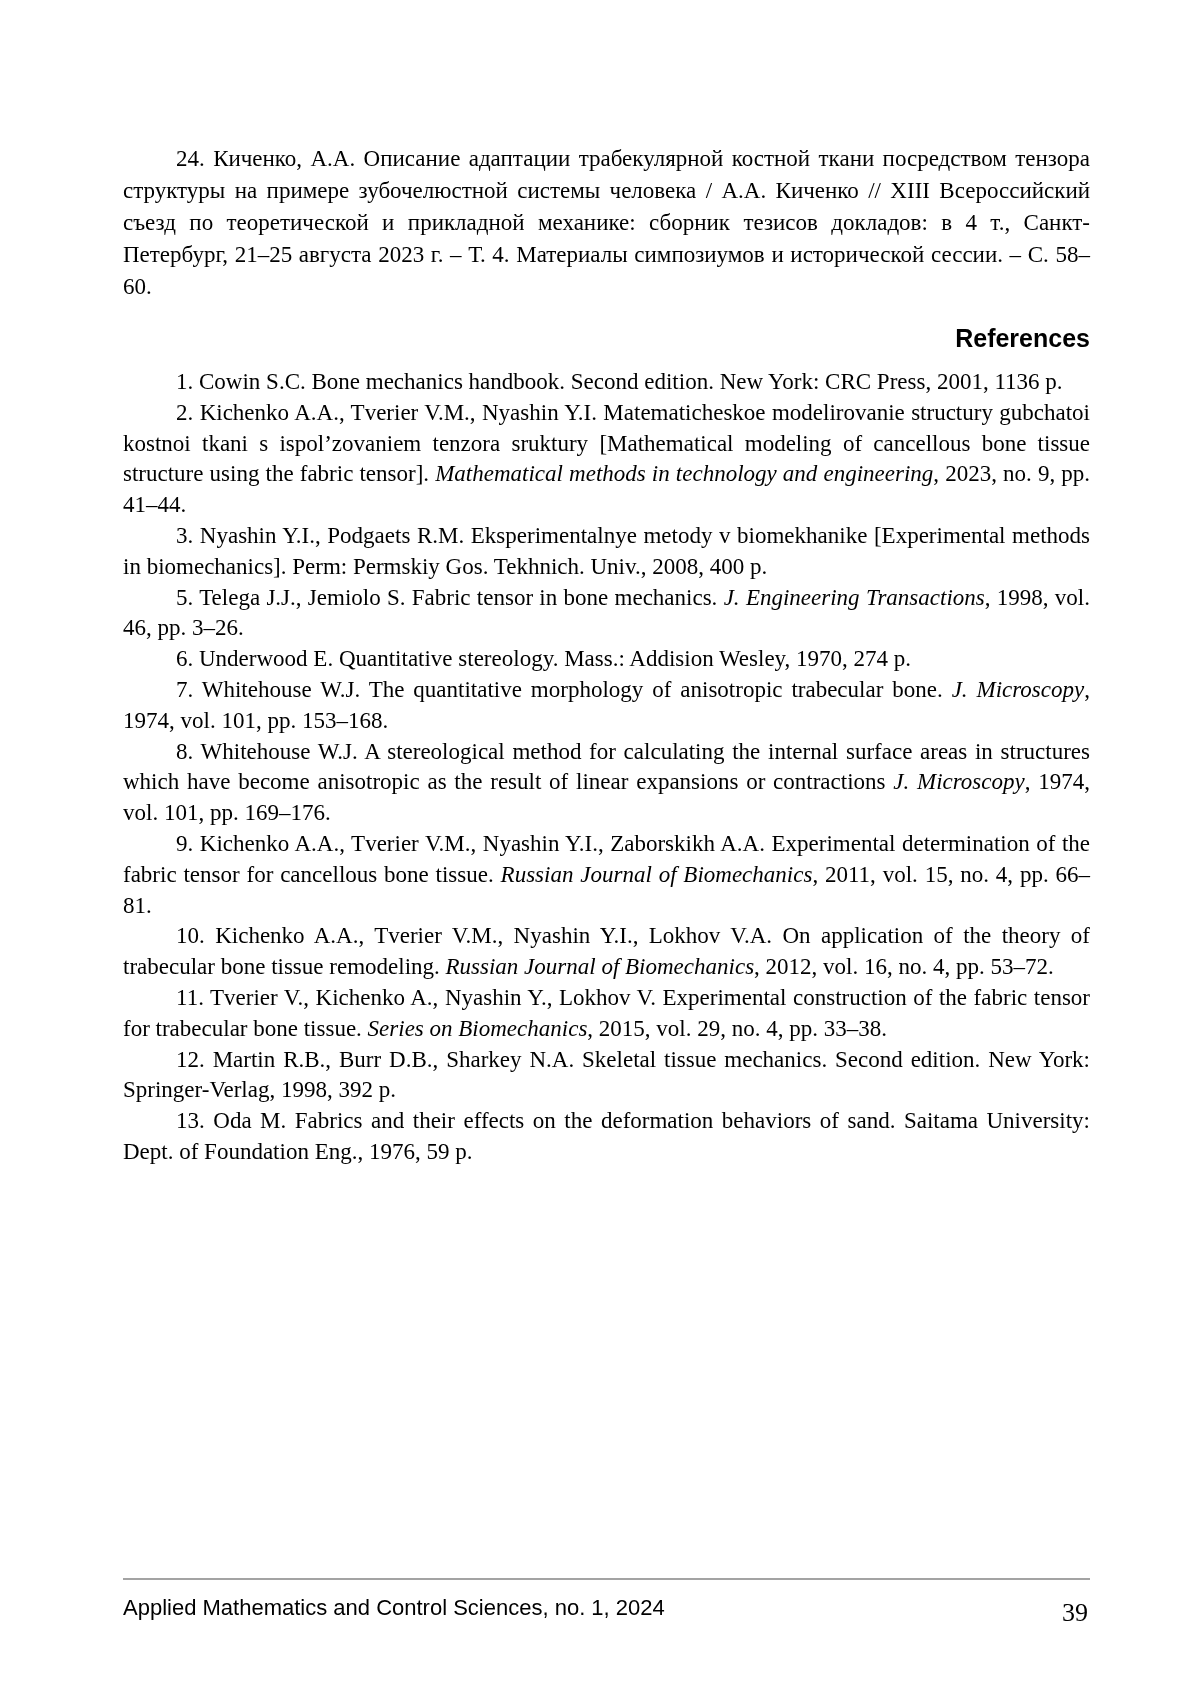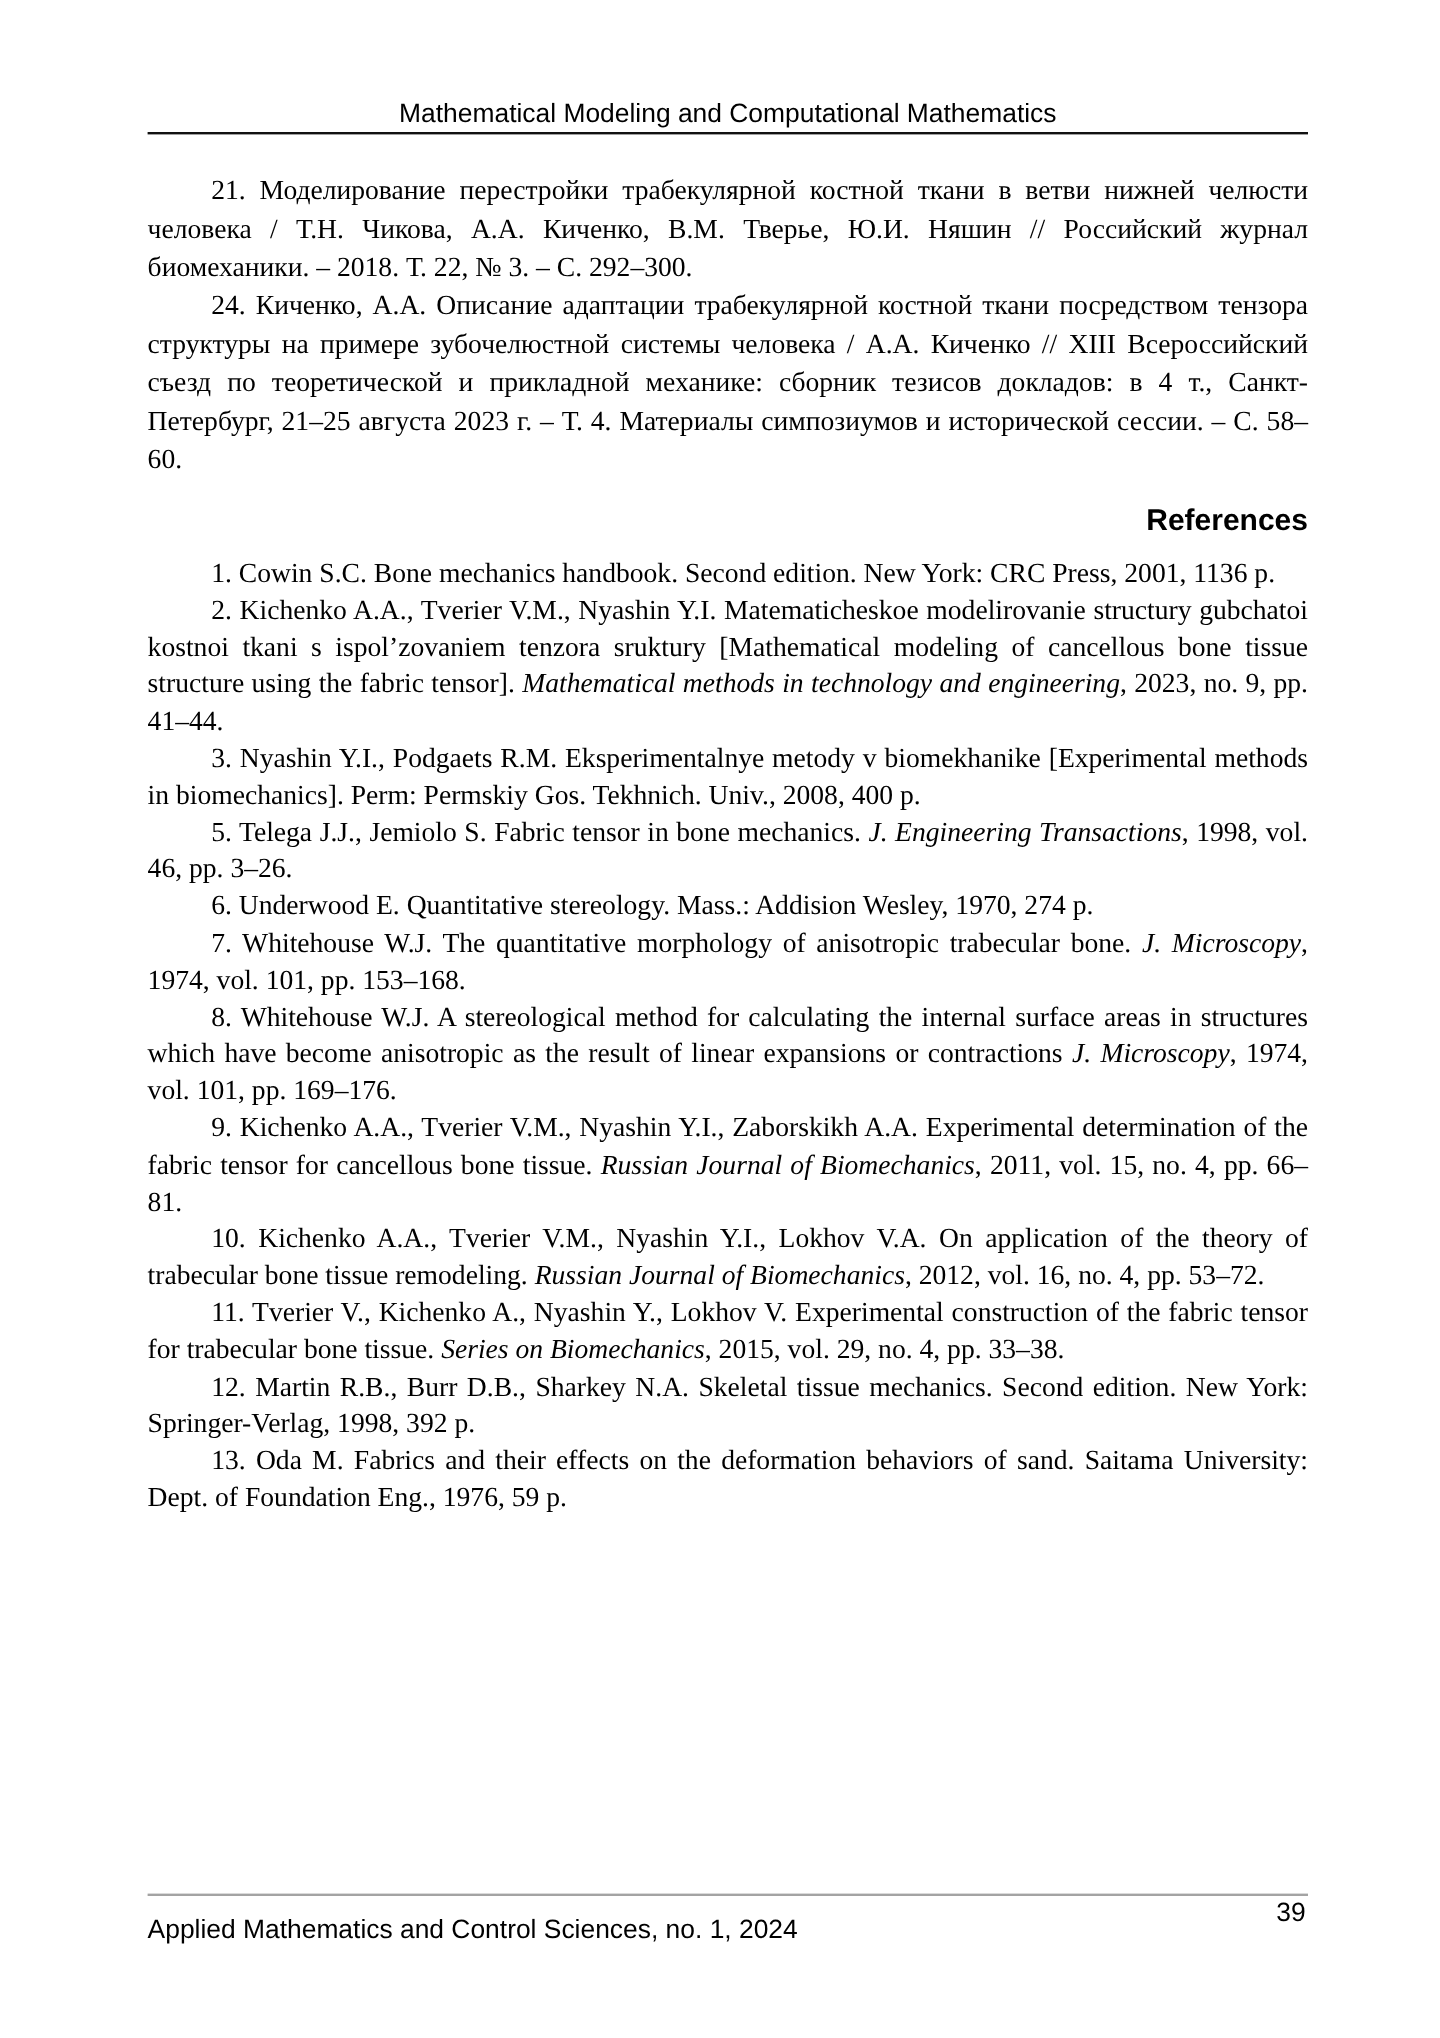--- a/index.html
+++ b/index.html
@@ -62,39 +62,35 @@
     border-top: 2px solid #a3a3a3;
     padding-top: 15px;
     text-align: left;
     font-family: "Liberation Sans", sans-serif;
     font-size: 22px;
     line-height: 26px;
   }
   .page-num {
     position: absolute;
     right: 2px;
-    top: 1px;
-    font-family: Liberation Sans, sans-serif;
-    font-size: 22px;
+    top: 20px;
+    font-family: Liberation Serif, serif;
+    font-size: 26px;
     line-height: 26px;
   }
   .ref i { font-style: italic; }
 </style>
 </head>
 <body>
 
 <div class="page">
 
-  <header class="page-header">
-    <span>Mathematical Modeling and Computational Mathematics</span>
-  </header>
 
   <main class="page-main">
     <section class="ru-refs" id="ru-refs">
-        <p class="ref"><span>21. </span><span>Моделирование перестройки трабекулярной костной ткани в ветви нижней челюсти человека / Т.Н. Чикова, А.А. Киченко, В.М. Тверье, Ю.И. Няшин // Российский журнал биомеханики. – 2018. Т. 22, № 3. – С. 292–300.</span></p>
         <p class="ref"><span>24. </span><span>Киченко, А.А. Описание адаптации трабекулярной костной ткани посредством тензора структуры на примере зубочелюстной системы человека / А.А. Киченко // XIII Всероссийский съезд по теоретической и прикладной механике: сборник тезисов докладов: в 4 т., Санкт-Петербург, 21–25 августа 2023 г. – Т. 4. Материалы симпозиумов и исторической сессии. – С. 58–60.</span></p>
       </section>
 
     <h2 class="refs-heading">References</h2>
 
     <section class="en-refs" id="en-refs">
         <p class="ref"><span>1. </span><span>Cowin S.C. Bone mechanics handbook. Second edition. New York: CRC Press, 2001, 1136 p.</span></p>
         <p class="ref"><span>2. </span><span>Kichenko A.A., Tverier V.M., Nyashin Y.I. Matematicheskoe modelirovanie structury gubchatoi kostnoi tkani s ispol’zovaniem tenzora sruktury [Mathematical modeling of cancellous bone tissue structure using the fabric tensor]. </span><i>Mathematical methods in technology and engineering</i><span>, 2023, no. 9, pp. 41–44.</span></p>
         <p class="ref"><span>3. </span><span>Nyashin Y.I., Podgaets R.M. Eksperimentalnye metody v biomekhanike [Experimental methods in biomechanics]. Perm: Permskiy Gos. Tekhnich. Univ., 2008, 400 p.</span></p>
         <p class="ref"><span>5. </span><span>Telega J.J., Jemiolo S. Fabric tensor in bone mechanics. </span><i>J. Engineering Transactions</i><span>, 1998, vol. 46, pp. 3–26.</span></p>

